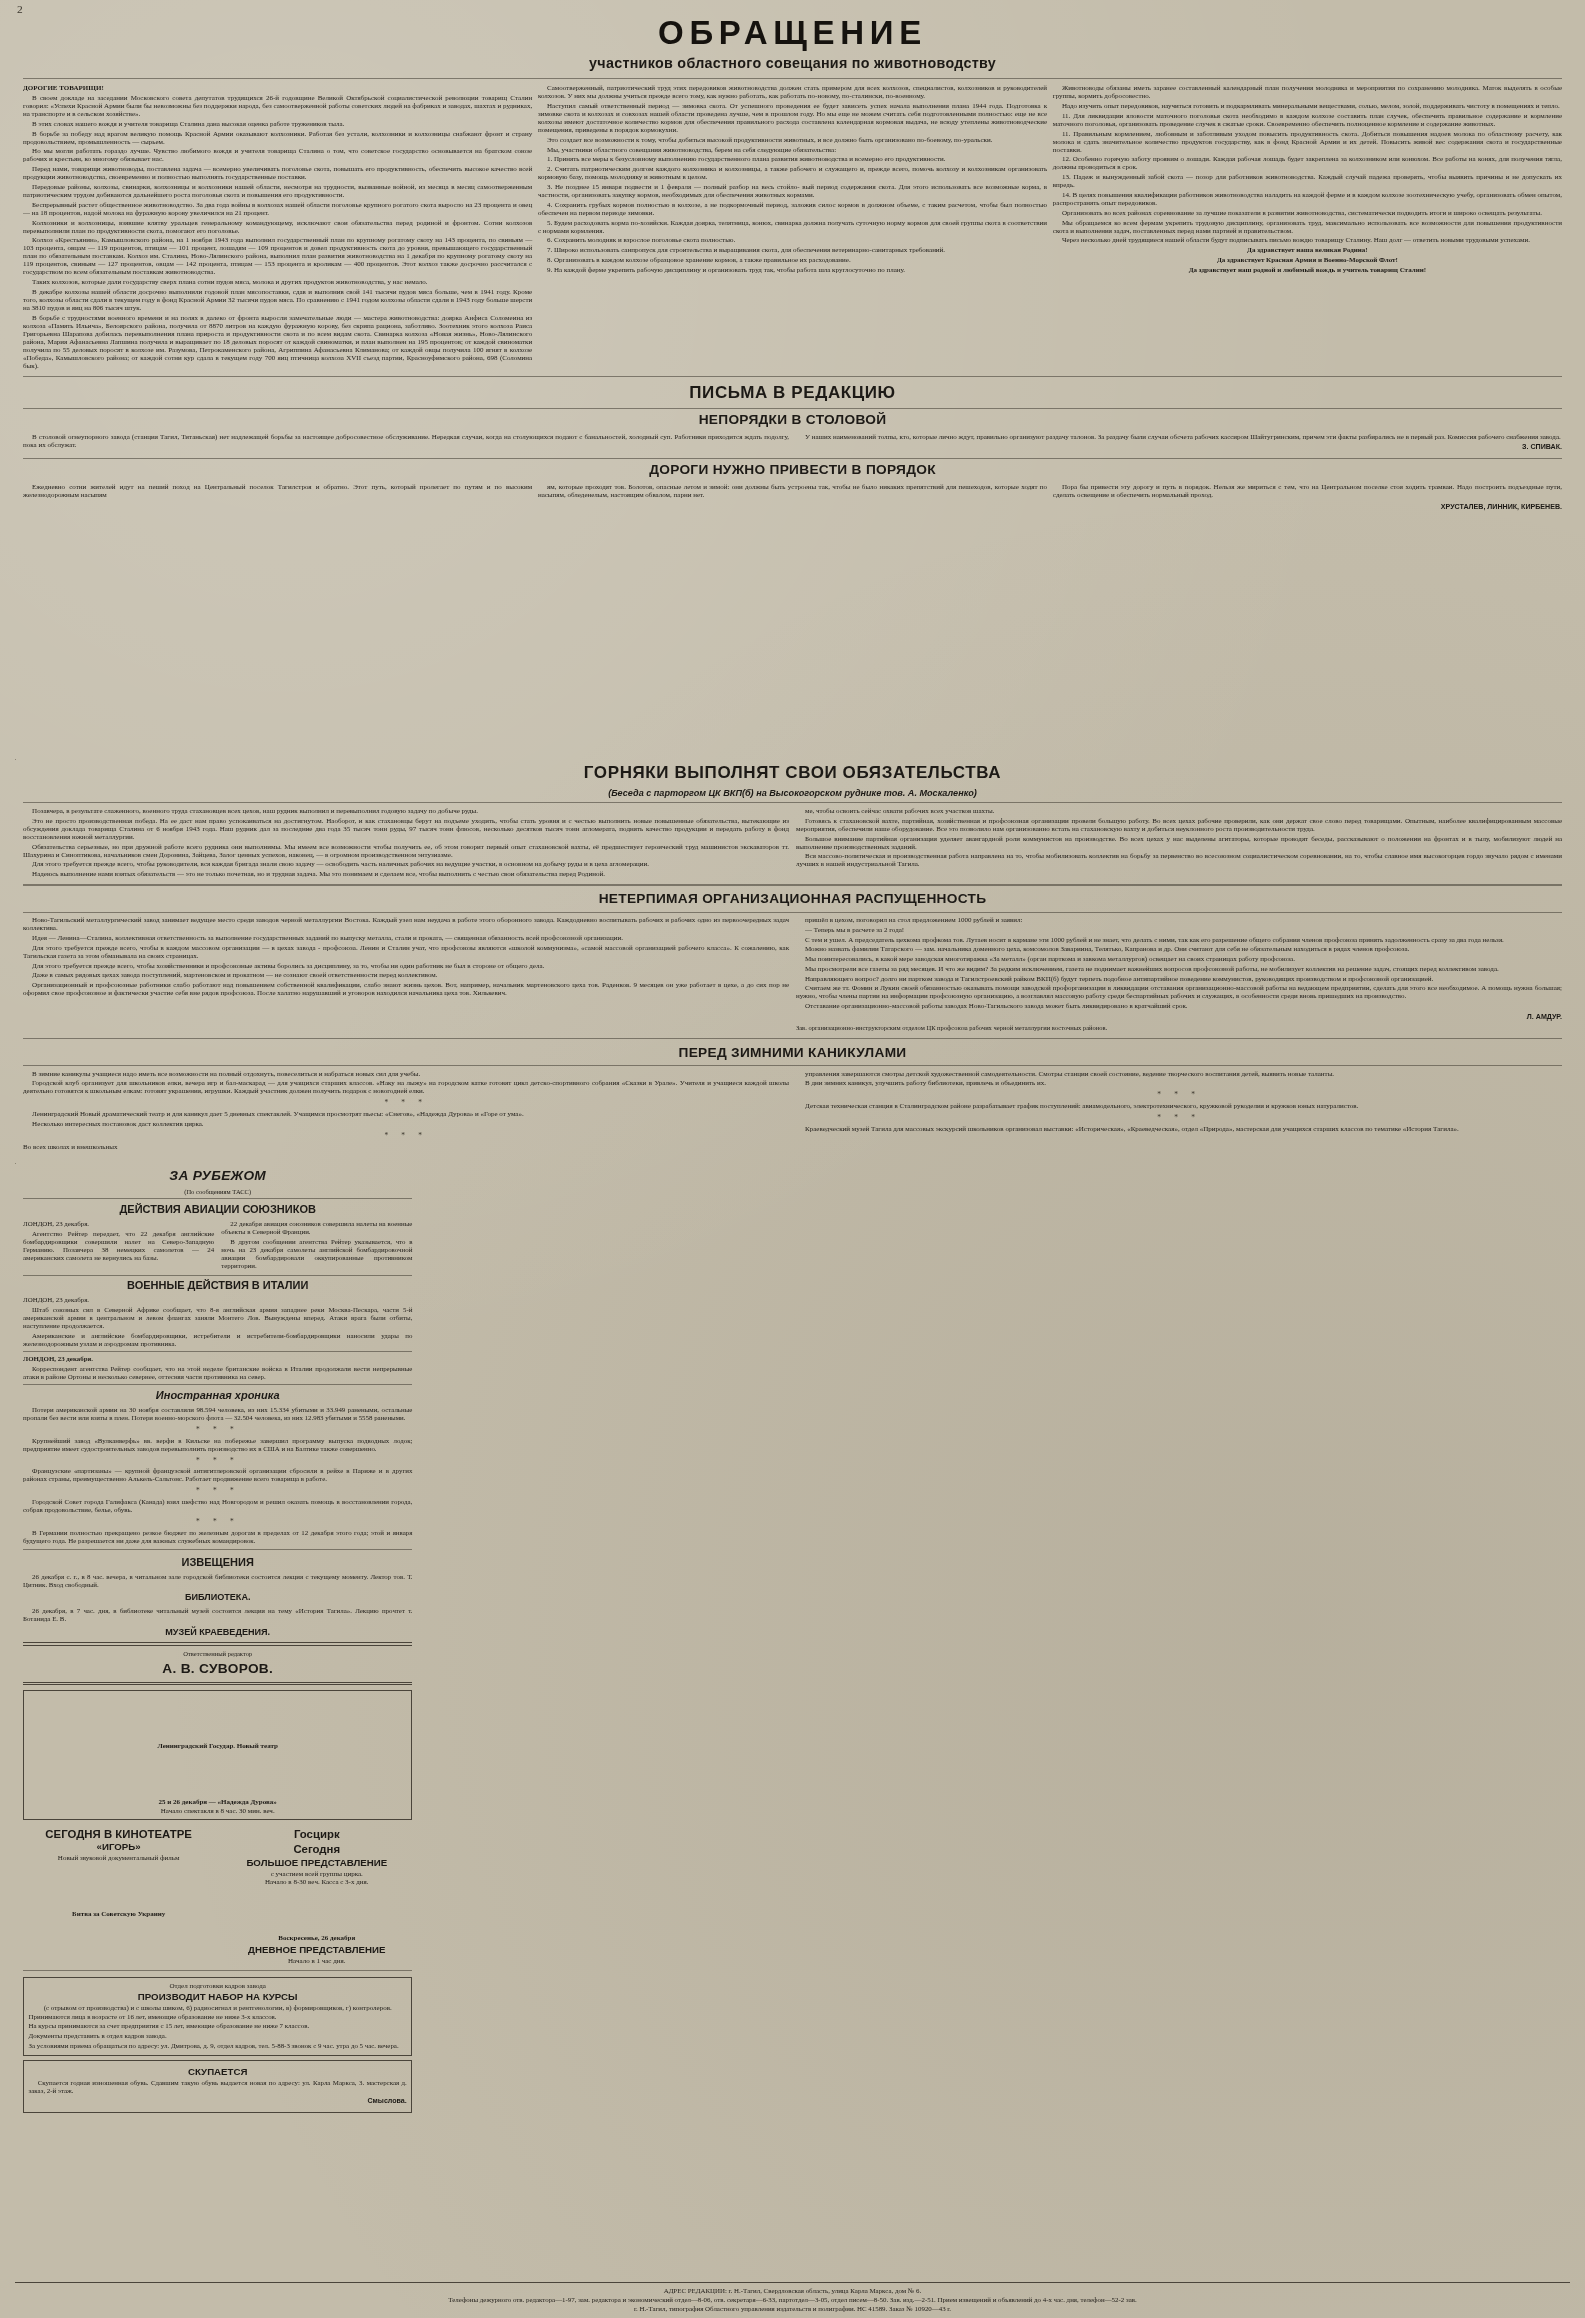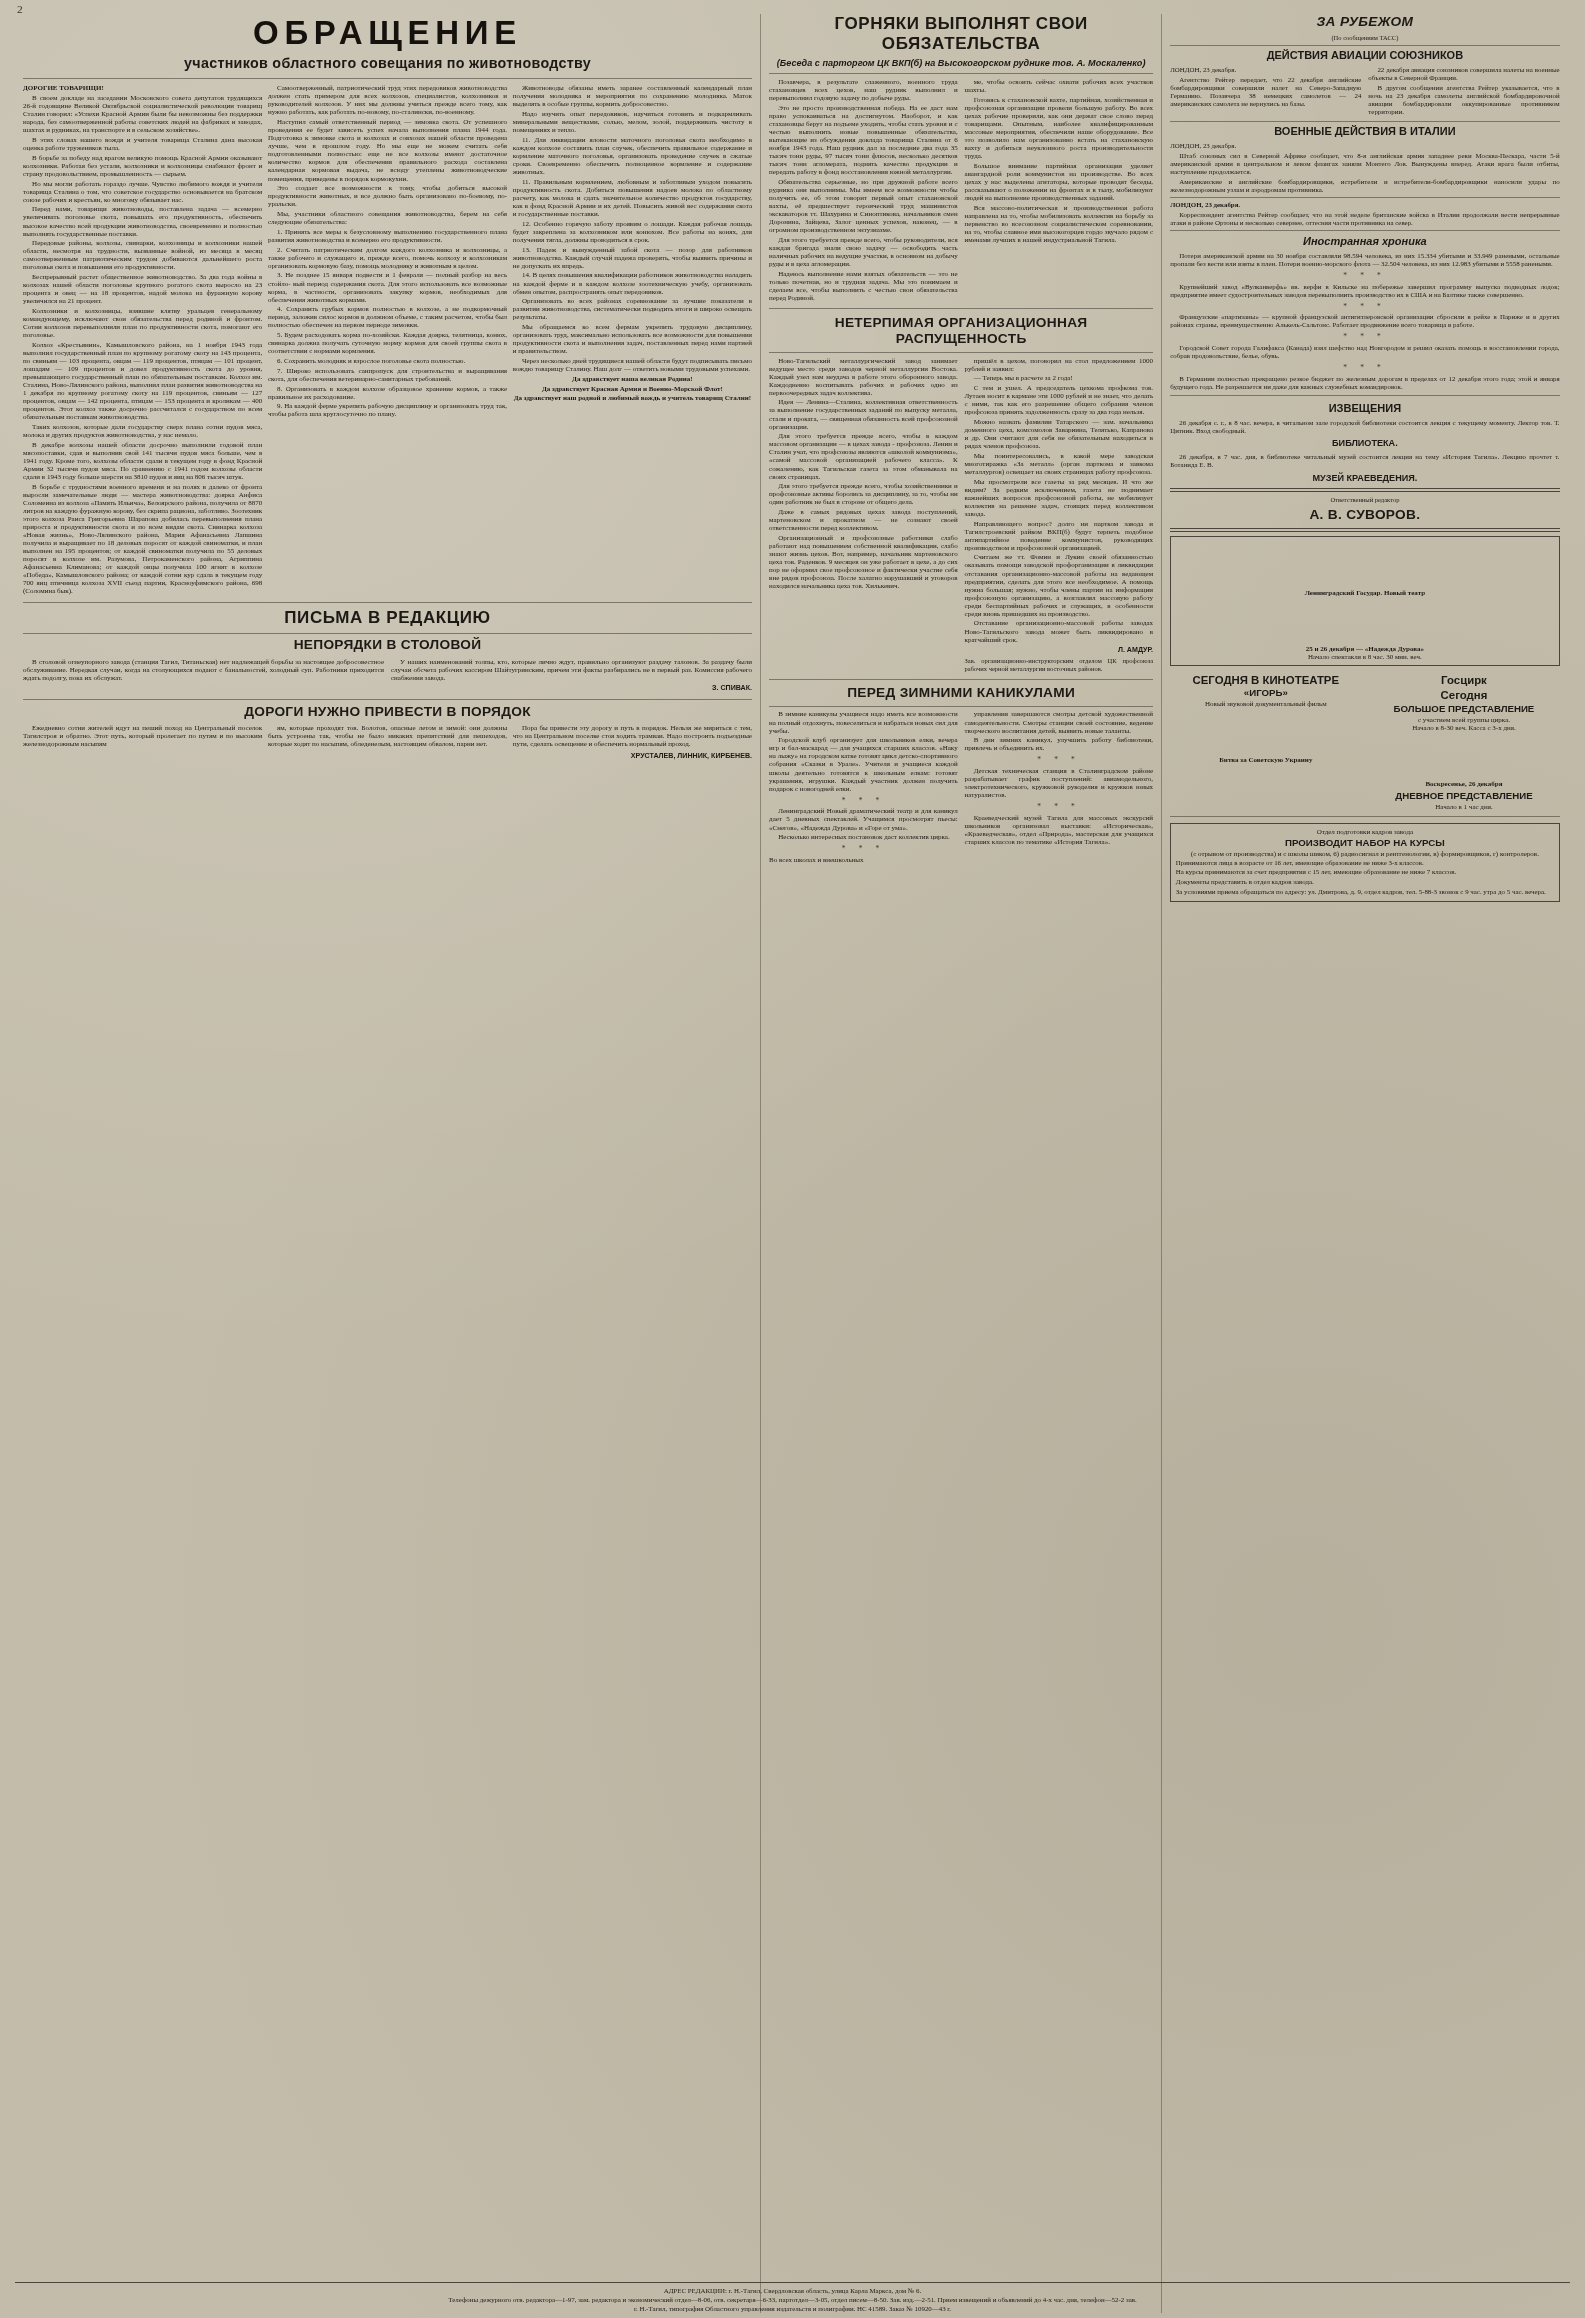--- a/index.html
+++ b/index.html
@@ -21,20 +21,21 @@
   }
   .pgnum{
     position:absolute;top:3.4px;left:17px;font-size:11.4px;color:#3a352c;
   }
   .sheet{
     position:relative;
     width:100%;
     height:100%;
     display:flex;
     gap:0;
+    flex-direction:column;
   }
   
   .col{
     box-sizing:border-box;
     padding:0 8px;
   }
   .vrule{
     width:1.1px;
     background:#5c5547;
     opacity:.55;
@@ -399,20 +400,25 @@
       <div class="boxad">
         <div class="ad-line">Отдел подготовки кадров завода</div>
         <div class="ad-title">ПРОИЗВОДИТ НАБОР НА КУРСЫ</div>
         <div class="ad-line">(с отрывом от производства) и с школы шиком, 6) радиосигнал и рентгенологии, в) формировщиков, г) контролеров.</div>
         <p class="tiny noind">Принимаются лица в возрасте от 16 лет, имеющие образование не ниже 3-х классов.</p>
         <p class="tiny noind">На курсы принимаются за счет предприятия с 15 лет, имеющие образование не ниже 7 классов.</p>
         <p class="tiny noind">Документы представить в отдел кадров завода.</p>
         <p class="tiny noind">За условиями приема обращаться по адресу: ул. Дмитрова, д. 9, отдел кадров, тел. 5-88-3 звонок с 9 час. утра до 5 час. вечера.</p>
       </div>
 
+      <div class="boxad">
+        <div class="ad-title">СКУПАЕТСЯ</div>
+        <p class="tiny">Скупается годная изношенная обувь. Сдавшим такую обувь выдается новая по адресу: ул. Карла Маркса, 3. мастерская д. заказ, 2-й этаж.</p>
+        <div class="sign">Смыслова.</div>
+      </div>
     </div>
   </div>
 
   <div class="footer">
     <div>АДРЕС РЕДАКЦИИ: г. Н.-Тагил, Свердловская область, улица Карла Маркса, дом № 6.</div>
     <div>Телефоны дежурного отв. редактора—1-97, зам. редактора и экономический отдел—8-06, отв. секретаря—6-33, партотдел—3-05, отдел писем—8-50. Зав. изд.—2-51. Прием извещений и объявлений до 4-х час. дня, телефон—52-2 зав.</div>
     <div>г. Н.-Тагил, типография Областного управления издательств и полиграфии.   НС 41589. Заказ № 10920—43 г.</div>
   </div>
 </div>
 

